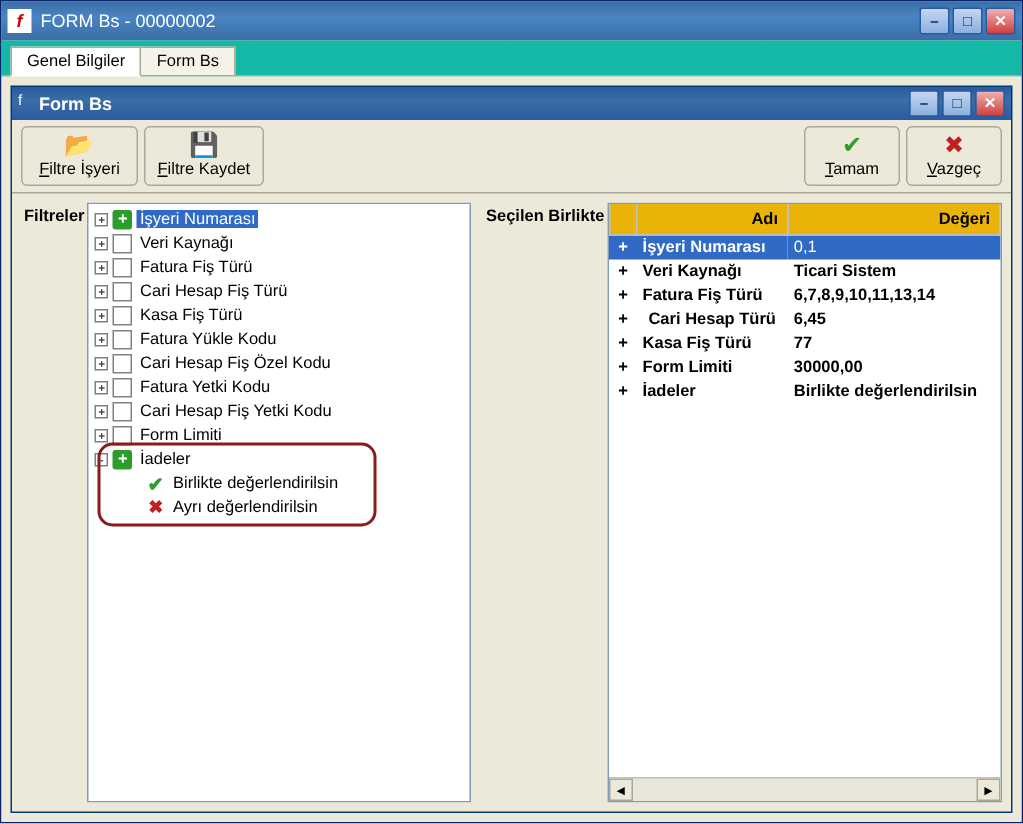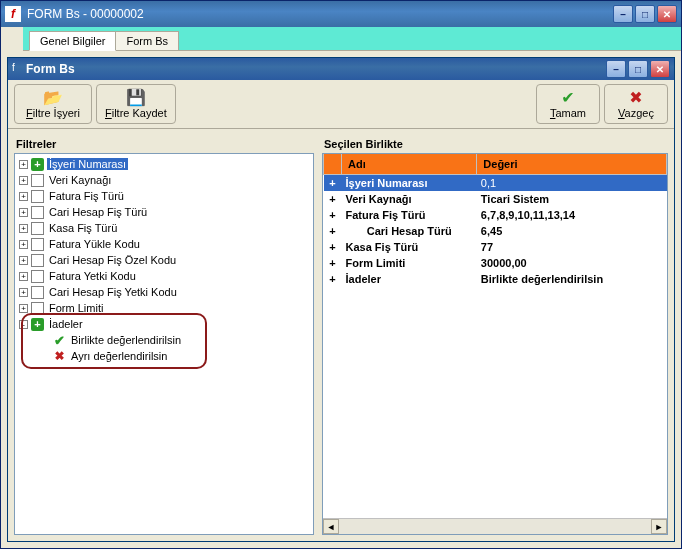--- a/index.html
+++ b/index.html
@@ -47,23 +47,22 @@
     color: #0a246a; font-weight: bold; font-size: 10px;
     cursor: pointer;
   }
   .winbtn.close {
     background: linear-gradient(to bottom, #f0b0b0, #d04040);
     color: #fff;
   }
   .tabs {
     display: flex;
     padding: 4px 6px 0 6px;
-    background: #5eead4;
+    background: #14b8a6;
     border-bottom: 1px solid #aca899;
-    margin-left: 22px;
   }
   .tab {
     padding: 3px 10px;
     background: #f5f3e9;
     border: 1px solid #aca899;
     border-bottom: none;
     margin-right: -1px;
     font-size: 11px;
     position: relative;
     cursor: pointer;
@@ -121,21 +120,21 @@
   .toolbar-spacer { flex: 1; }
   .panels {
     flex: 1;
     display: flex;
     padding: 6px;
     gap: 8px;
     overflow: hidden;
   }
   .panel {
     display: flex;
-    flex-direction: column;
+    flex-direction: row;
     overflow: hidden;
   }
   .panel.left { width: 300px; }
   .panel.right { flex: 1; }
   .panel-header {
     font-weight: bold;
     font-size: 11px;
     padding: 3px 2px;
   }
   .panel-body {
@@ -179,27 +178,27 @@
   .tree-children { padding-left: 22px; }
   .highlight-ring {
     position: absolute;
     border: 2px solid #8b1a1a;
     border-radius: 10px;
     pointer-events: none;
   }
   
   .table { width: 100%; border-collapse: collapse; }
   .table th {
-    background: #f97316;
+    background: #eab308;
     border: 1px solid #c0c0c0;
     border-top: none;
     font-weight: bold;
     font-size: 11px;
     padding: 4px 6px;
-    text-align: left;
+    text-align: right;
   }
   .table th:first-child { width: 18px; padding: 0; }
   .table td {
     font-size: 11px;
     padding: 1px 4px;
     border-bottom: 0;
     height: 16px;
   }
   .table td.pm {
     text-align: center;

